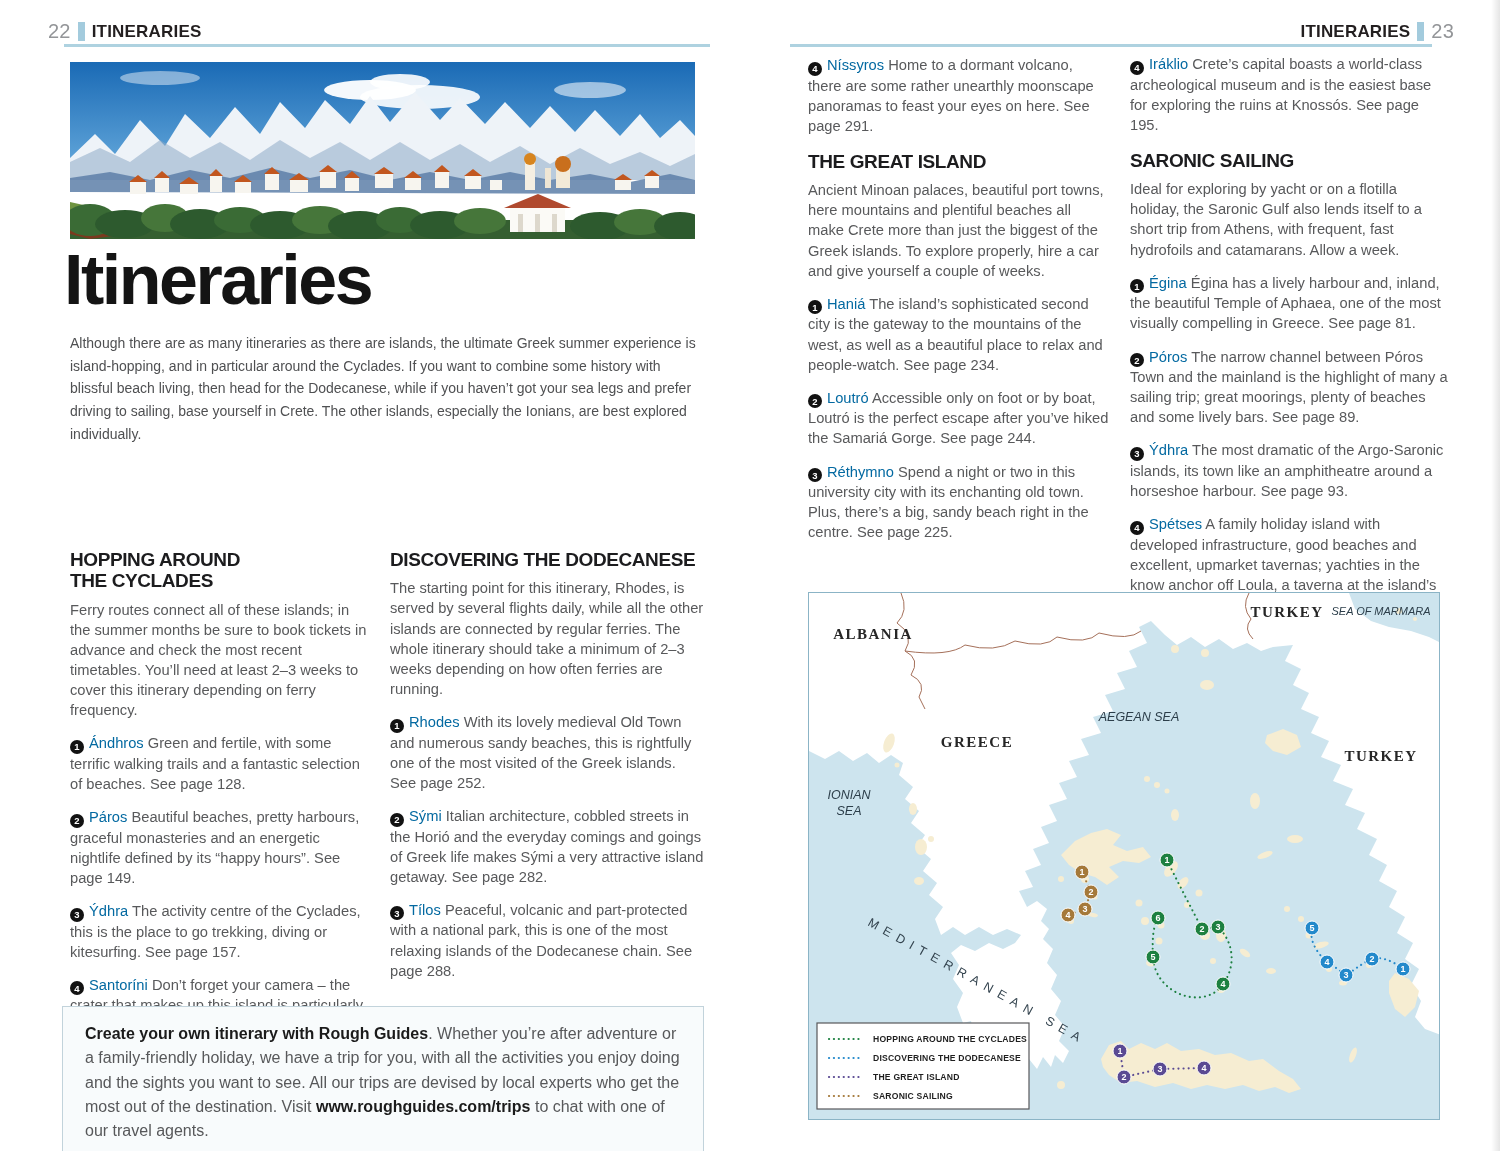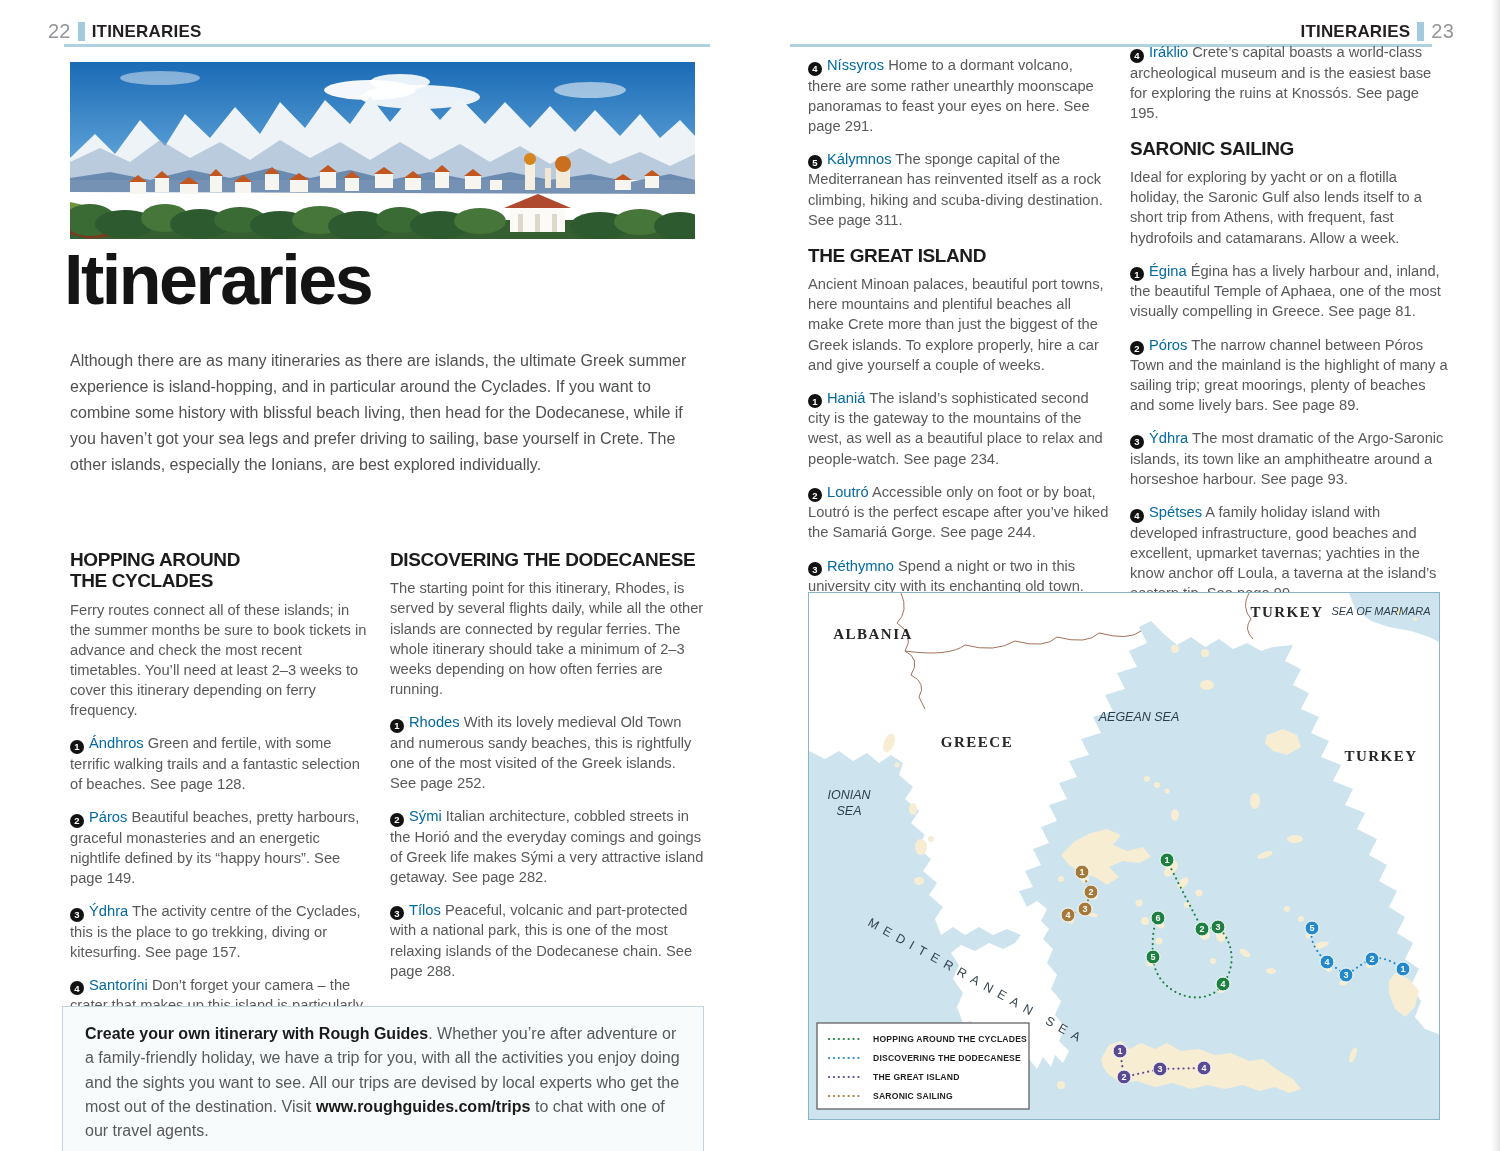--- a/index.html
+++ b/index.html
@@ -11,28 +11,28 @@
            font-weight:700;font-size:17px;color:#231f20;letter-spacing:.2px}
   .runhead .pagenum{color:#939598;font-weight:400;font-size:20px}
   .bluebar{width:7px;height:19px;background:#a3cbdd}
   .headrule{position:absolute;top:44px;height:2.5px;background:#aed2e0}
 
   .hero{position:absolute;left:70px;top:62px;width:625px;height:177px;overflow:hidden}
 
   .h1{position:absolute;left:64px;top:240px;font-size:70px;font-weight:700;
       color:#141414;letter-spacing:-2.5px}
 
-  .intro{position:absolute;left:70px;top:348px;width:632px;font-size:16px;
+  .intro{position:absolute;left:70px;top:332px;width:632px;font-size:14px;
          line-height:1.62;color:#4f5052}
 
   .col{position:absolute;width:302px;font-size:14.7px;line-height:1.37;color:#58595b}
   #col1{left:70px;top:533px}
   #col2{left:390px;top:533px;width:314px}
   #col3{left:808px;top:55px}
-  #col4{left:1130px;top:42px;width:318px}
+  #col4{left:1130px;top:54px;width:318px}
 
   .sec-heading{font-size:19px;font-weight:700;color:#1c1c1e;margin:15px 0 8px;
                letter-spacing:-.4px;line-height:1.12;white-space:pre-line}
   .col > .sec-heading:first-child{margin-top:16px}
   .col-para{margin:0 0 13px}
   .item{margin:0 0 13px}
   .bullet{display:inline-flex;width:14px;height:14px;border-radius:50%;background:#121212;
           color:#fff;font-size:9.5px;font-weight:700;align-items:center;justify-content:center;
           vertical-align:-2px;margin-right:5px;flex:none}
   .item-name{color:#0369a1;font-weight:400}
@@ -176,21 +176,20 @@
   </div>
 <div class="col" id="col2">
     <h2 class="sec-heading">DISCOVERING THE DODECANESE</h2>
     <p class="col-para">The starting point for this itinerary, Rhodes, is served by several flights daily, while all the other islands are connected by regular ferries. The whole itinerary should take a minimum of 2–3 weeks depending on how often ferries are running.</p>
     <p class="item"><span class="bullet">1</span><span class="item-name">Rhodes </span>With its lovely medieval Old Town and numerous sandy beaches, this is rightfully one of the most visited of the Greek islands. See page 252.</p>
     <p class="item"><span class="bullet">2</span><span class="item-name">Sými </span>Italian architecture, cobbled streets in the Horió and the everyday comings and goings of Greek life makes Sými a very attractive island getaway. See page 282.</p>
     <p class="item"><span class="bullet">3</span><span class="item-name">Tílos </span>Peaceful, volcanic and part-protected with a national park, this is one of the most relaxing islands of the Dodecanese chain. See page 288.</p>
   </div>
 <div class="col" id="col3">
     <p class="item"><span class="bullet">4</span><span class="item-name">Níssyros </span>Home to a dormant volcano, there are some rather unearthly moonscape panoramas to feast your eyes on here. See page 291.</p>
-    <p class="item"><span class="bullet">5</span><span class="item-name">Kálymnos </span>The sponge capital of the Mediterranean has reinvented itself as a rock climbing, hiking and scuba-diving destination. See page 311.</p>
     <h2 class="sec-heading">THE GREAT ISLAND</h2>
     <p class="col-para">Ancient Minoan palaces, beautiful port towns, here mountains and plentiful beaches all make Crete more than just the biggest of the Greek islands. To explore properly, hire a car and give yourself a couple of weeks.</p>
     <p class="item"><span class="bullet">1</span><span class="item-name">Haniá </span>The island’s sophisticated second city is the gateway to the mountains of the west, as well as a beautiful place to relax and people-watch. See page 234.</p>
     <p class="item"><span class="bullet">2</span><span class="item-name">Loutró </span>Accessible only on foot or by boat, Loutró is the perfect escape after you’ve hiked the Samariá Gorge. See page 244.</p>
     <p class="item"><span class="bullet">3</span><span class="item-name">Réthymno </span>Spend a night or two in this university city with its enchanting old town. Plus, there’s a big, sandy beach right in the centre. See page 225.</p>
   </div>
 <div class="col" id="col4">
     <p class="item"><span class="bullet">4</span><span class="item-name">Iráklio </span>Crete’s capital boasts a world-class archeological museum and is the easiest base for exploring the ruins at Knossós. See page 195.</p>
     <h2 class="sec-heading">SARONIC SAILING</h2>
     <p class="col-para">Ideal for exploring by yacht or on a flotilla holiday, the Saronic Gulf also lends itself to a short trip from Athens, with frequent, fast hydrofoils and catamarans. Allow a week.</p>

